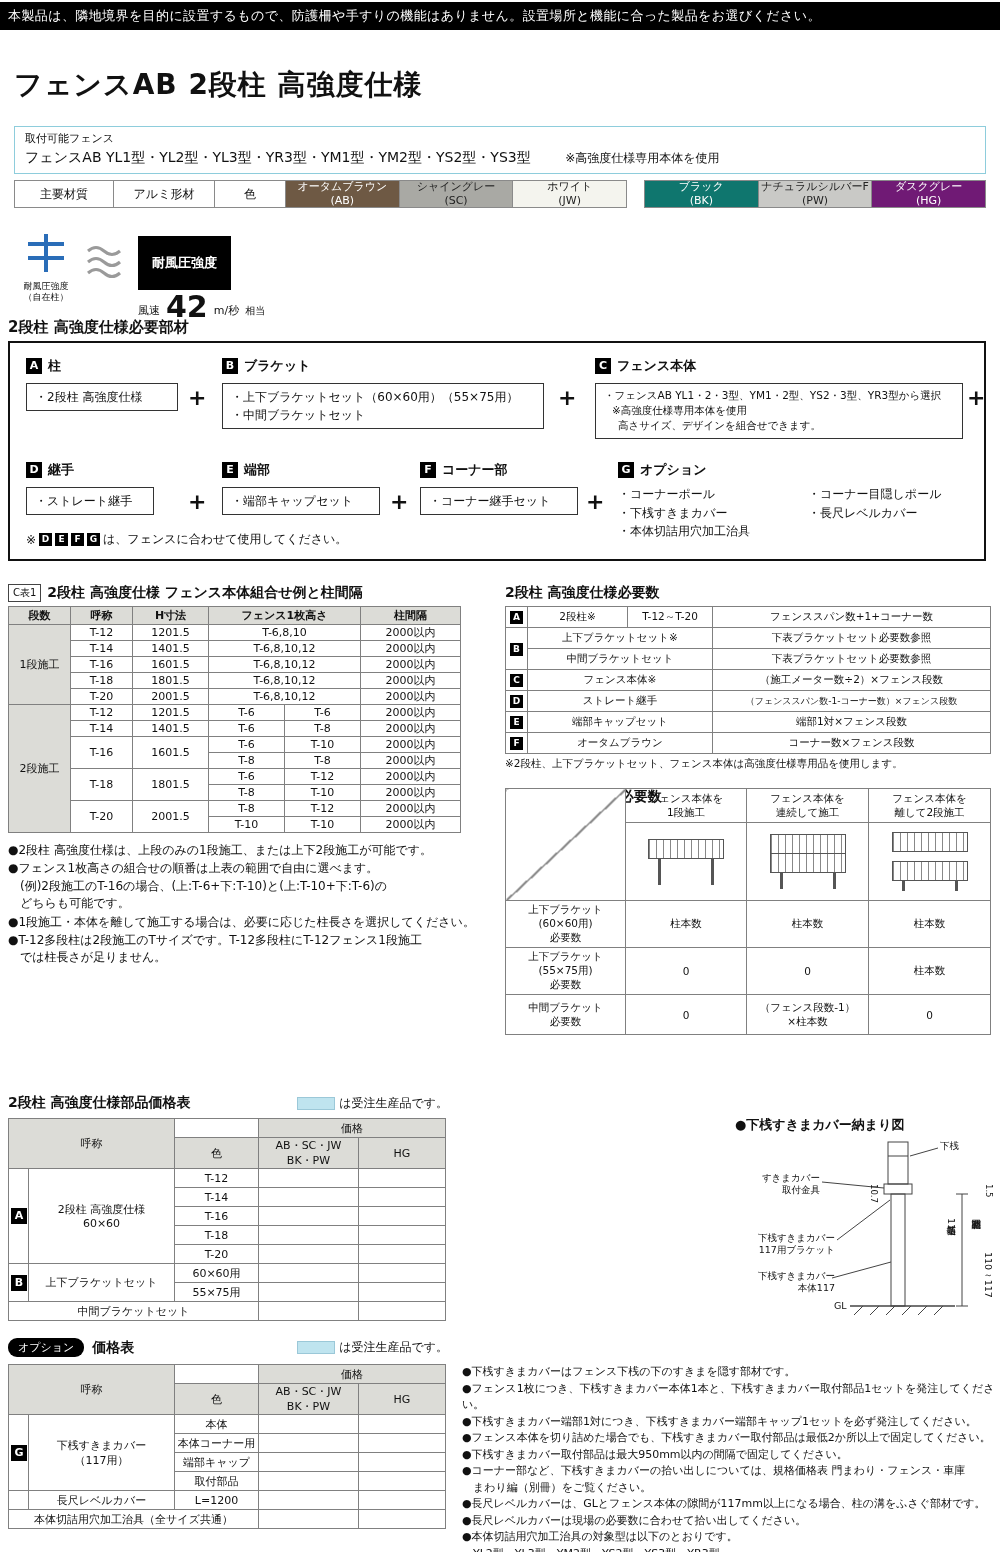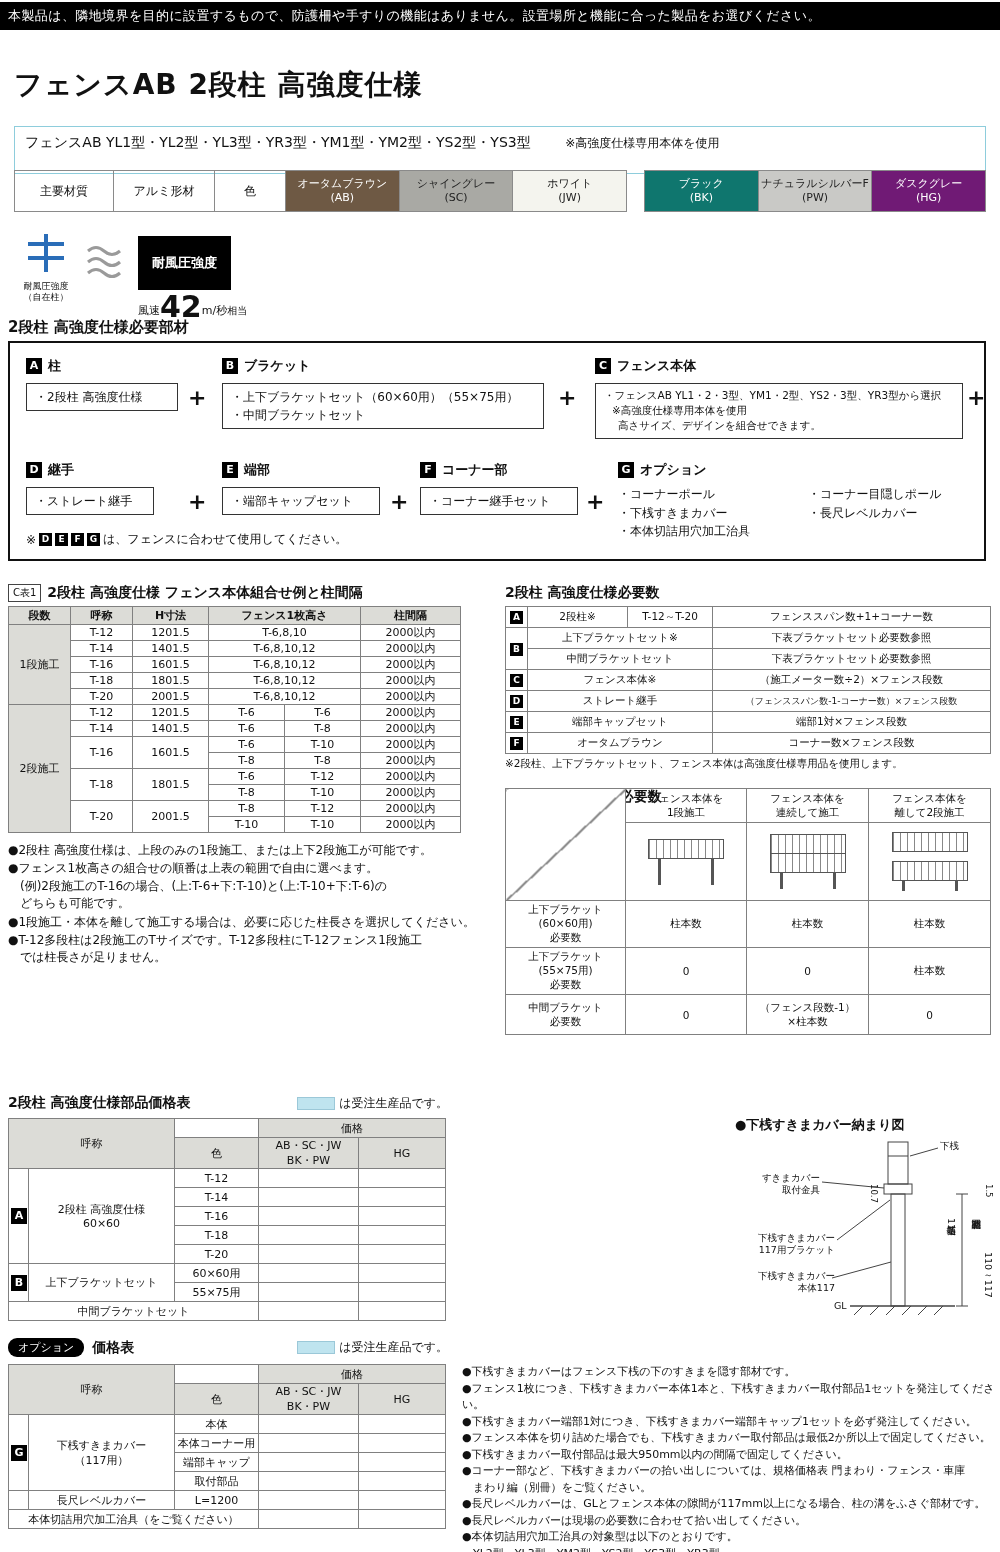--- a/index.html
+++ b/index.html
@@ -6,30 +6,30 @@
 body{font-family:"DejaVu Sans","Liberation Sans",sans-serif;color:#111;background:#fff}
 .page{position:relative;width:1000px;height:1552px;background:#fff;overflow:hidden}
 .abs{position:absolute}
 .pre{white-space:pre-line}
 .notice{left:0;top:2px;width:1000px;background:#000;color:#fff;font-size:13px;padding:5px 8px;letter-spacing:.4px}
 .title{left:14px;top:66px;font-size:28px;font-weight:bold;letter-spacing:1px}
 .compat{left:14px;top:126px;width:972px;height:48px;border:1px solid #8ecddc;padding:4px 10px}
 .compat-label{font-size:11px}
 .compat-body{font-size:14px;margin-top:3px}
 .compat-note{font-size:12px;margin-left:30px}
-.mat{left:14px;top:170px;width:972px;height:42px;display:flex}
+.mat{left:14px;top:180px;width:972px;height:28px;display:flex}
 .mat>div{border:1px solid #8a8a8a;margin-left:-1px;display:flex;flex-direction:column;justify-content:center;align-items:center;text-align:center}
 .mat>div:first-child{margin-left:0}
 .m1{width:100px;font-size:12px}.m2{width:102px;font-size:12px}.m3{width:72px;font-size:12px}
 .sw{flex:1;font-size:11px;line-height:1.3}
 .freepole{left:14px;top:231px;width:64px;text-align:center}
 .fp-label{font-size:9px;line-height:1.25;margin-top:2px}
 .windb{left:86px;top:236px;display:flex;align-items:flex-start;gap:8px}
 .wind-title{background:#000;color:#fff;font-size:13px;font-weight:bold;padding:18px 14px;display:inline-block}
-.wind-val{margin-top:2px;display:flex;align-items:flex-end;gap:0}
+.wind-val{margin-top:2px;display:flex;align-items:flex-end;gap:6px}
 .wv-pre,.wv-unit{font-size:11px;padding-bottom:4px}
 .wv-suf{font-size:10px;padding-bottom:4px}
 .wv-num{font-size:30px;font-weight:bold;line-height:1}
 .h15{font-size:15px;font-weight:bold}
 .h14{font-size:14px;font-weight:bold}
 .h13{font-size:13px;font-weight:bold}
 .parts-head{left:8px;top:318px}
 .parts{left:8px;top:341px;width:978px;height:220px;border:2px solid #111}
 .ph{display:flex;align-items:center;gap:6px;font-size:13px;font-weight:bold}
 .sq{display:inline-block;min-width:16px;height:16px;background:#000;color:#fff;font-size:11px;font-weight:bold;text-align:center;line-height:16px}
@@ -82,20 +82,21 @@
 </style>
 </head>
 <body>
 
 <div class="page">
 
   <div class="notice abs">本製品は、隣地境界を目的に設置するもので、防護柵や手すりの機能はありません。設置場所と機能に合った製品をお選びください。</div>
   <div class="title abs">フェンスAB 2段柱 高強度仕様</div>
 
   <div class="compat abs">
+    <div class="compat-label">取付可能フェンス</div>
     <div class="compat-body">
       <span>フェンスAB YL1型・YL2型・YL3型・YR3型・YM1型・YM2型・YS2型・YS3型</span>
       <span class="compat-note">※高強度仕様専用本体を使用</span>
     </div>
   </div>
 
   <div class="mat abs">
     <div class="m1">主要材質</div>
     <div class="m2">アルミ形材</div>
     <div class="m3">色</div>
@@ -639,21 +640,21 @@
           <td></td>
         </tr>
     <tr>
           <td></td>
           <td>長尺レベルカバー</td>
           <td>L=1200</td>
           <td></td>
           <td></td>
         </tr>
     <tr>
-          <td colspan="3">本体切詰用穴加工治具（をご覧ください）</td>
+          <td colspan="3">本体切詰用穴加工治具（全サイズ共通）</td>
           <td></td>
           <td></td>
         </tr>
   </tbody>
     </table>
 
   <div class="notes2 abs">
     <div class="pre">●下桟すきまカバーはフェンス下桟の下のすきまを隠す部材です。</div>
     <div class="pre">●フェンス1枚につき、下桟すきまカバー本体1本と、下桟すきまカバー取付部品1セットを発注してください。</div>
     <div class="pre">●下桟すきまカバー端部1対につき、下桟すきまカバー端部キャップ1セットを必ず発注してください。</div>

